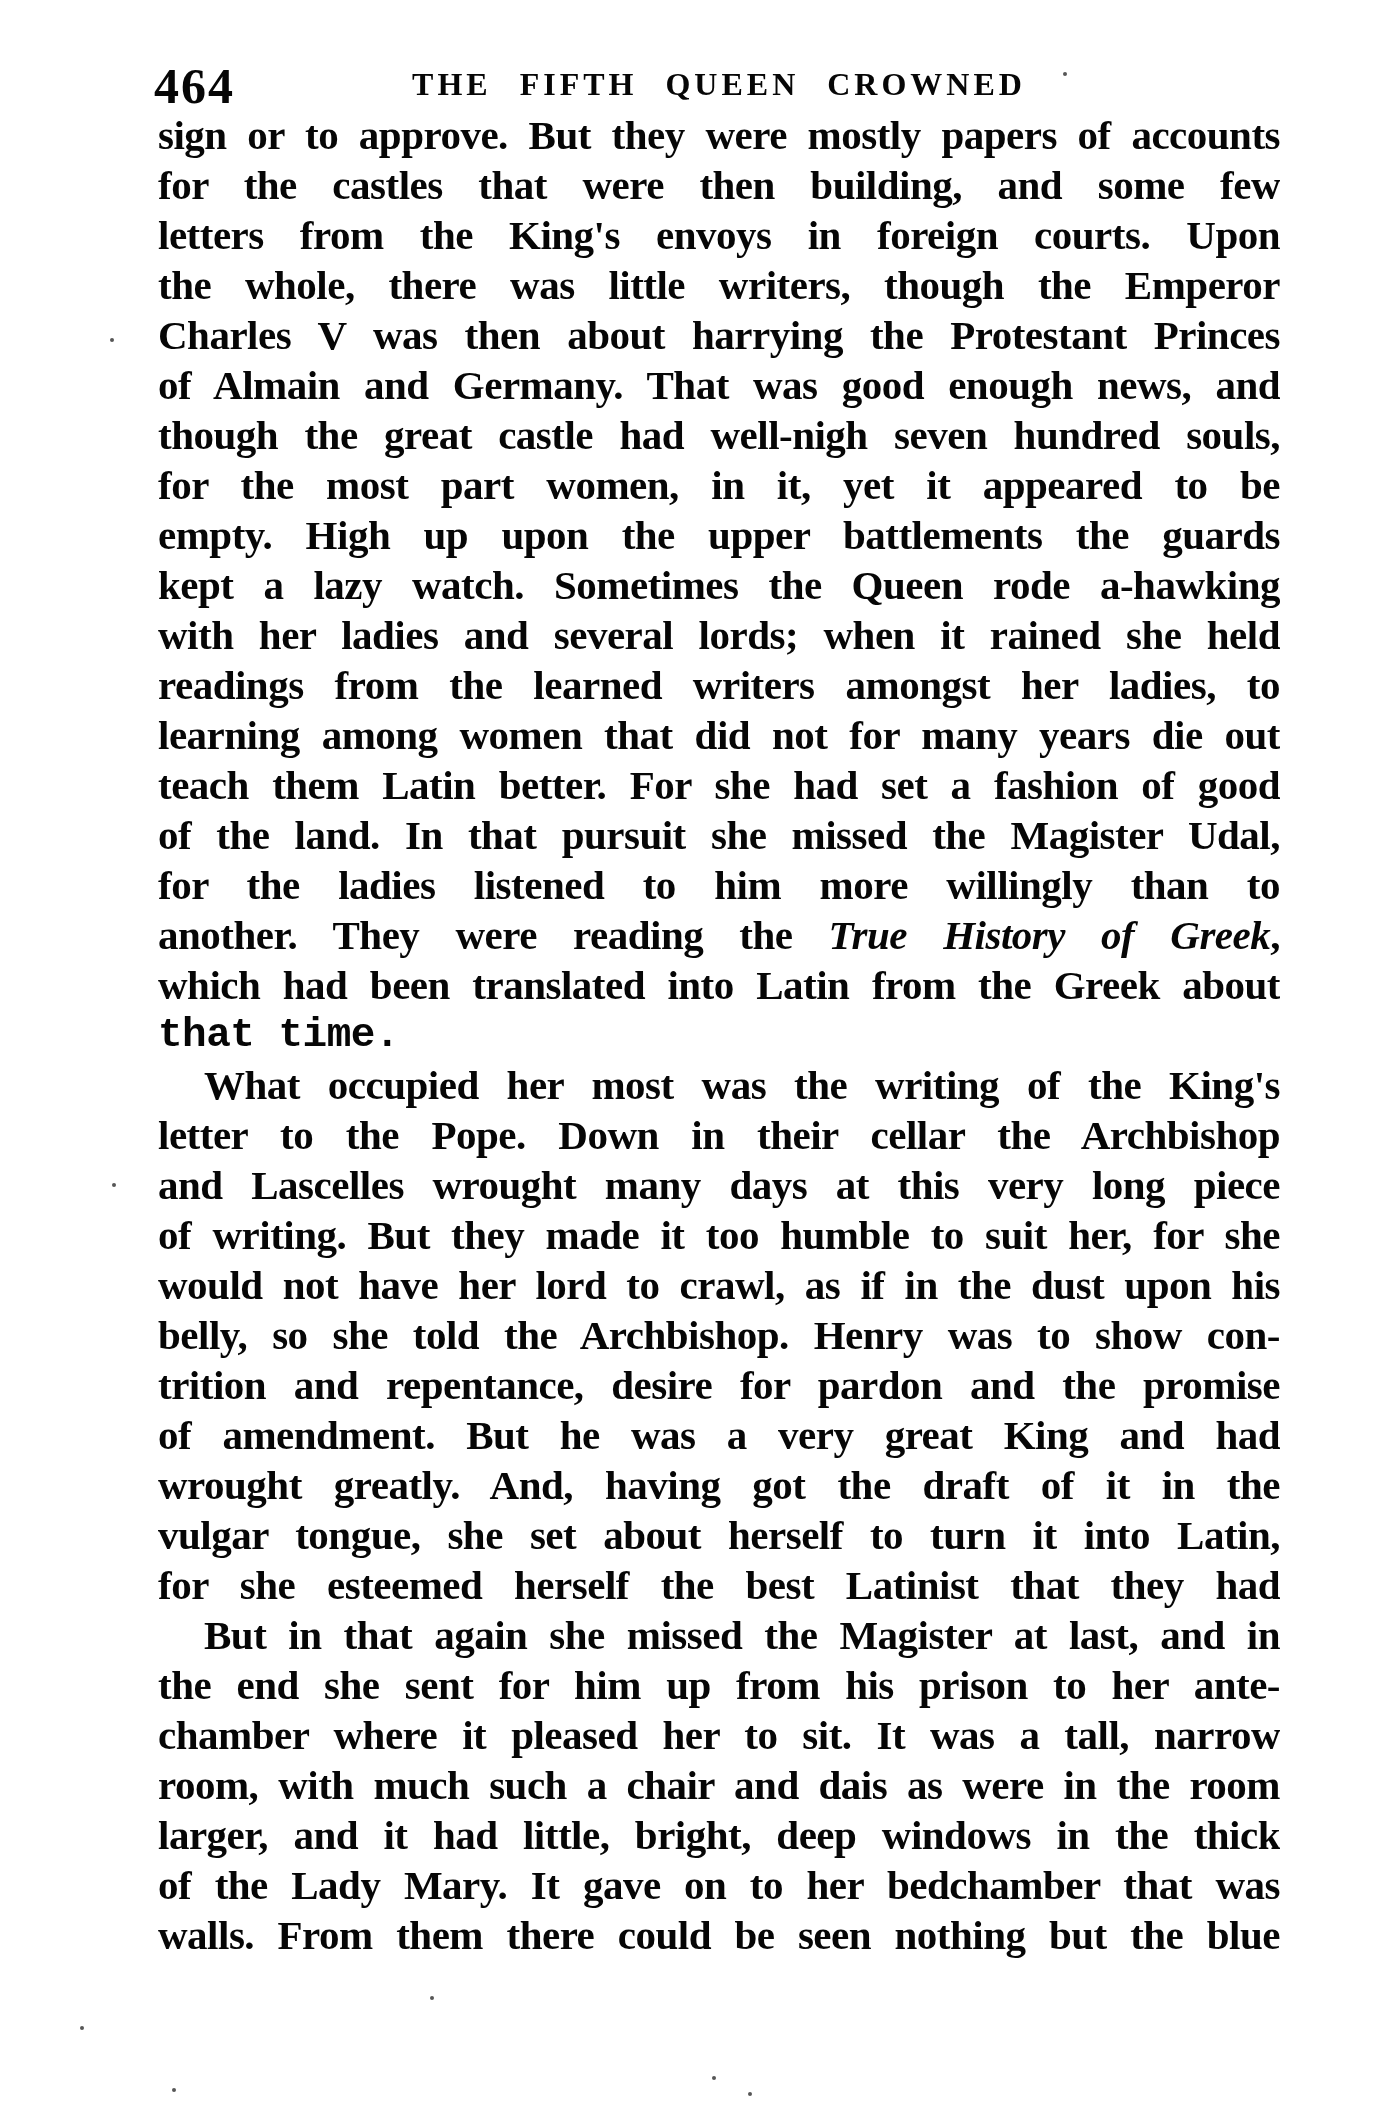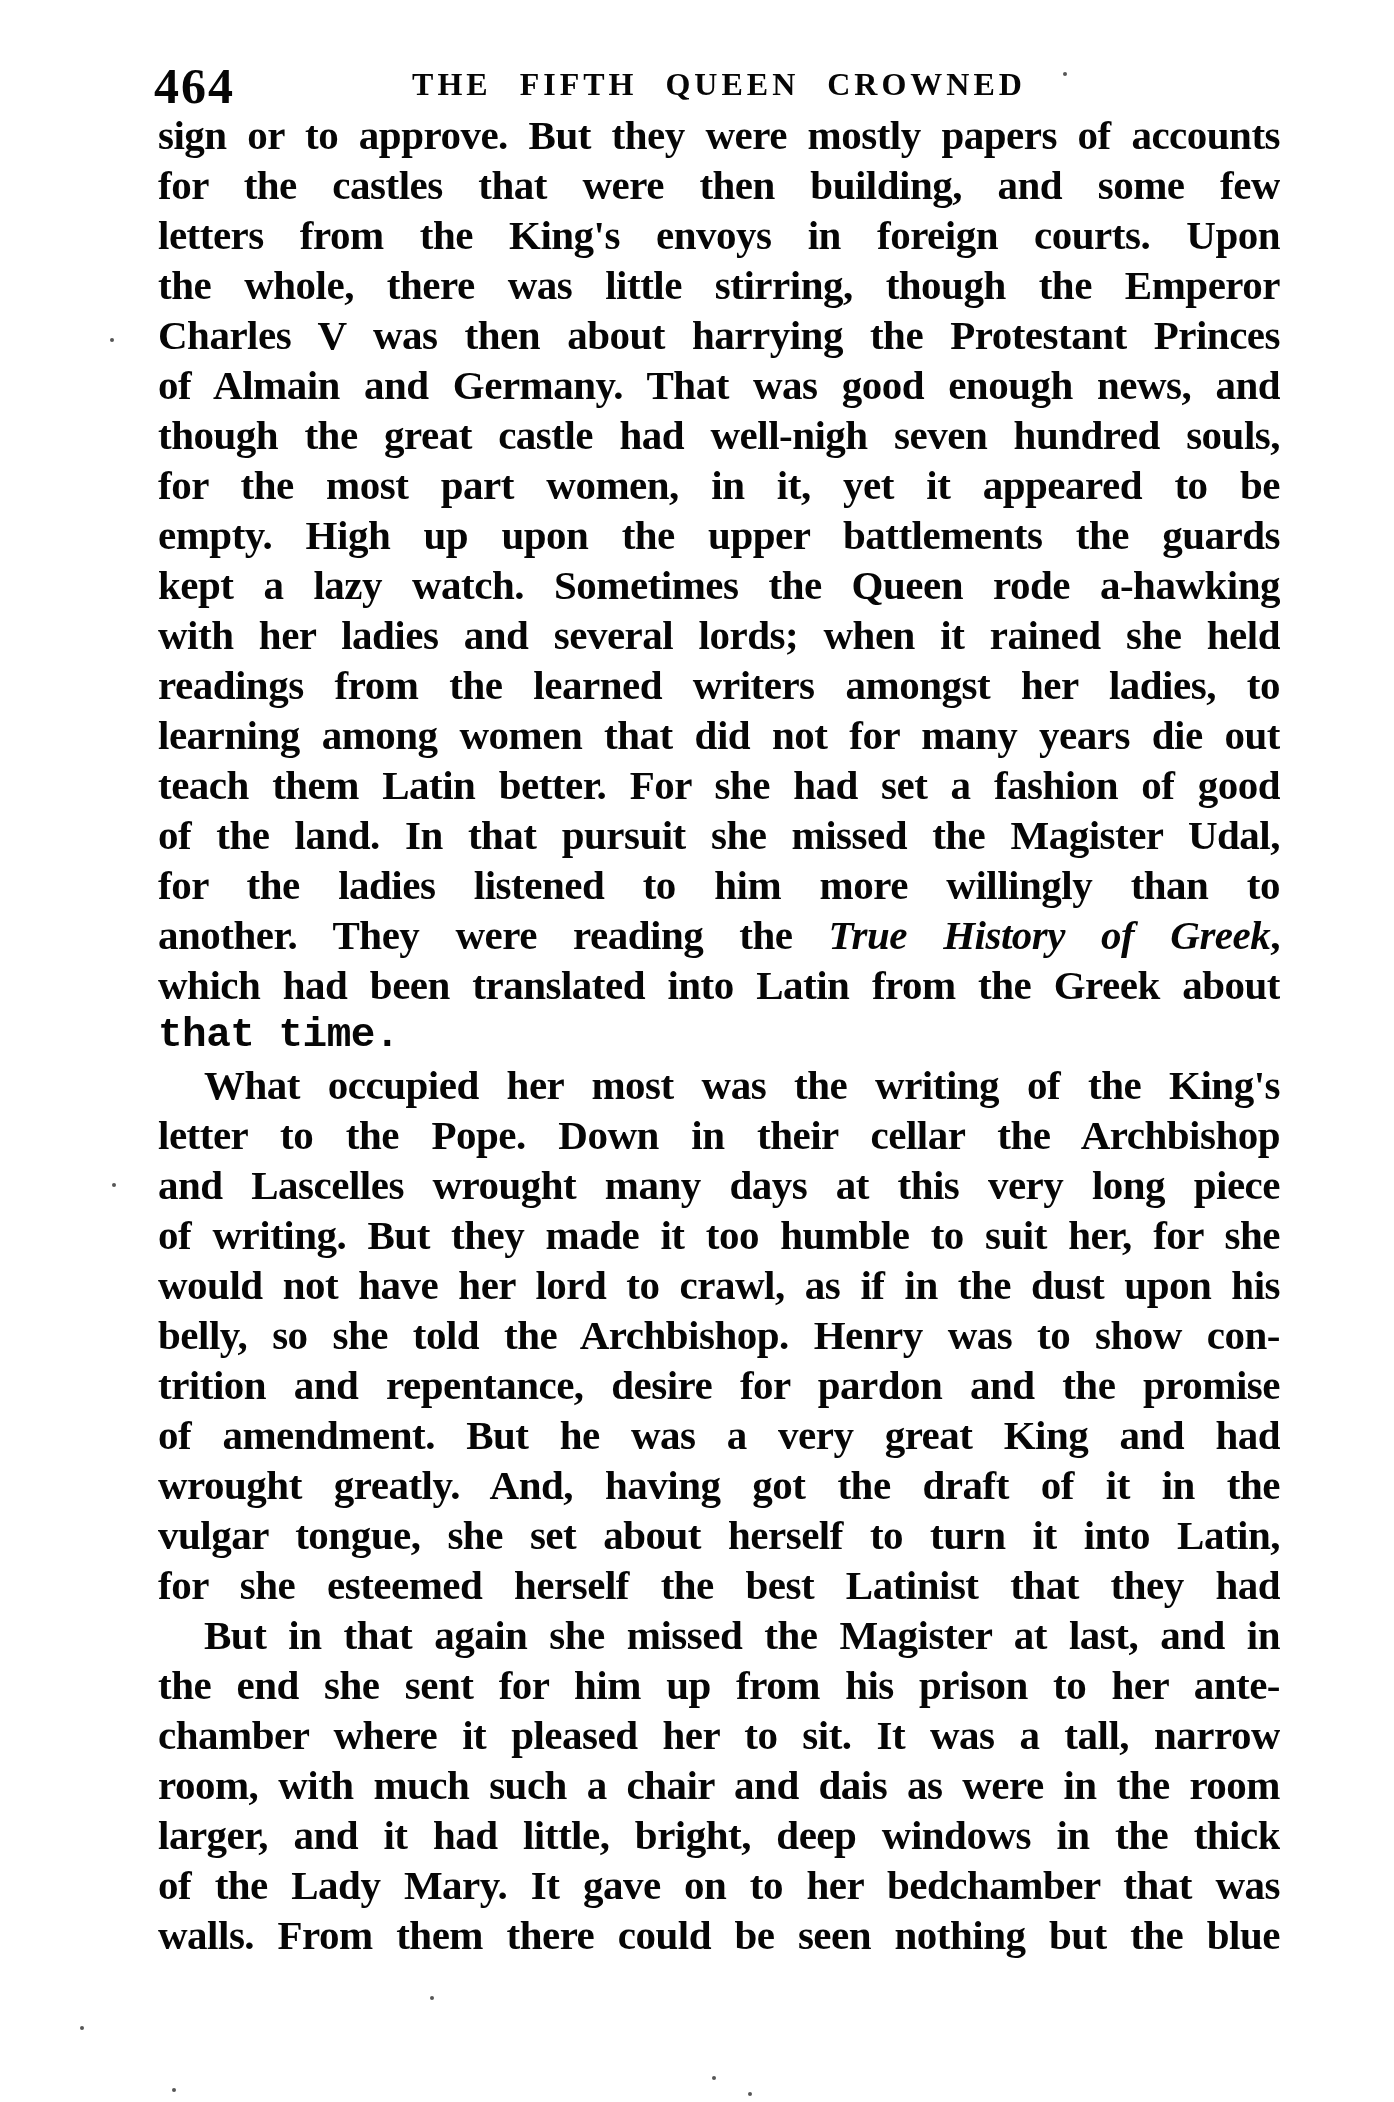--- a/index.html
+++ b/index.html
@@ -68,21 +68,21 @@
 
 <div class="page">
   <div class="header">
     <div class="pagenum">464</div>
     <div class="running-title">THE FIFTH QUEEN CROWNED</div>
   </div>
   <div class="text-block">
       <div class="line"><span>sign or to approve. But they were mostly papers of accounts</span></div>
       <div class="line"><span>for the castles that were then building, and some few</span></div>
       <div class="line"><span>letters from the King's envoys in foreign courts. Upon</span></div>
-      <div class="line"><span>the whole, there was little stirring, though the Emperor</span></div>
+      <div class="line"><span>the whole, there was little writers, though the Emperor</span></div>
       <div class="line"><span>Charles V was then about harrying the Protestant Princes</span></div>
       <div class="line"><span>of Almain and Germany. That was good enough news, and</span></div>
       <div class="line"><span>though the great castle had well-nigh seven hundred souls,</span></div>
       <div class="line"><span>for the most part women, in it, yet it appeared to be</span></div>
       <div class="line"><span>empty. High up upon the upper battlements the guards</span></div>
       <div class="line"><span>kept a lazy watch. Sometimes the Queen rode a-hawking</span></div>
       <div class="line"><span>with her ladies and several lords; when it rained she held</span></div>
       <div class="line"><span>readings from the learned writers amongst her ladies, to</span></div>
       <div class="line"><span>learning among women that did not for many years die out</span></div>
       <div class="line"><span>teach them Latin better. For she had set a fashion of good</span></div>

